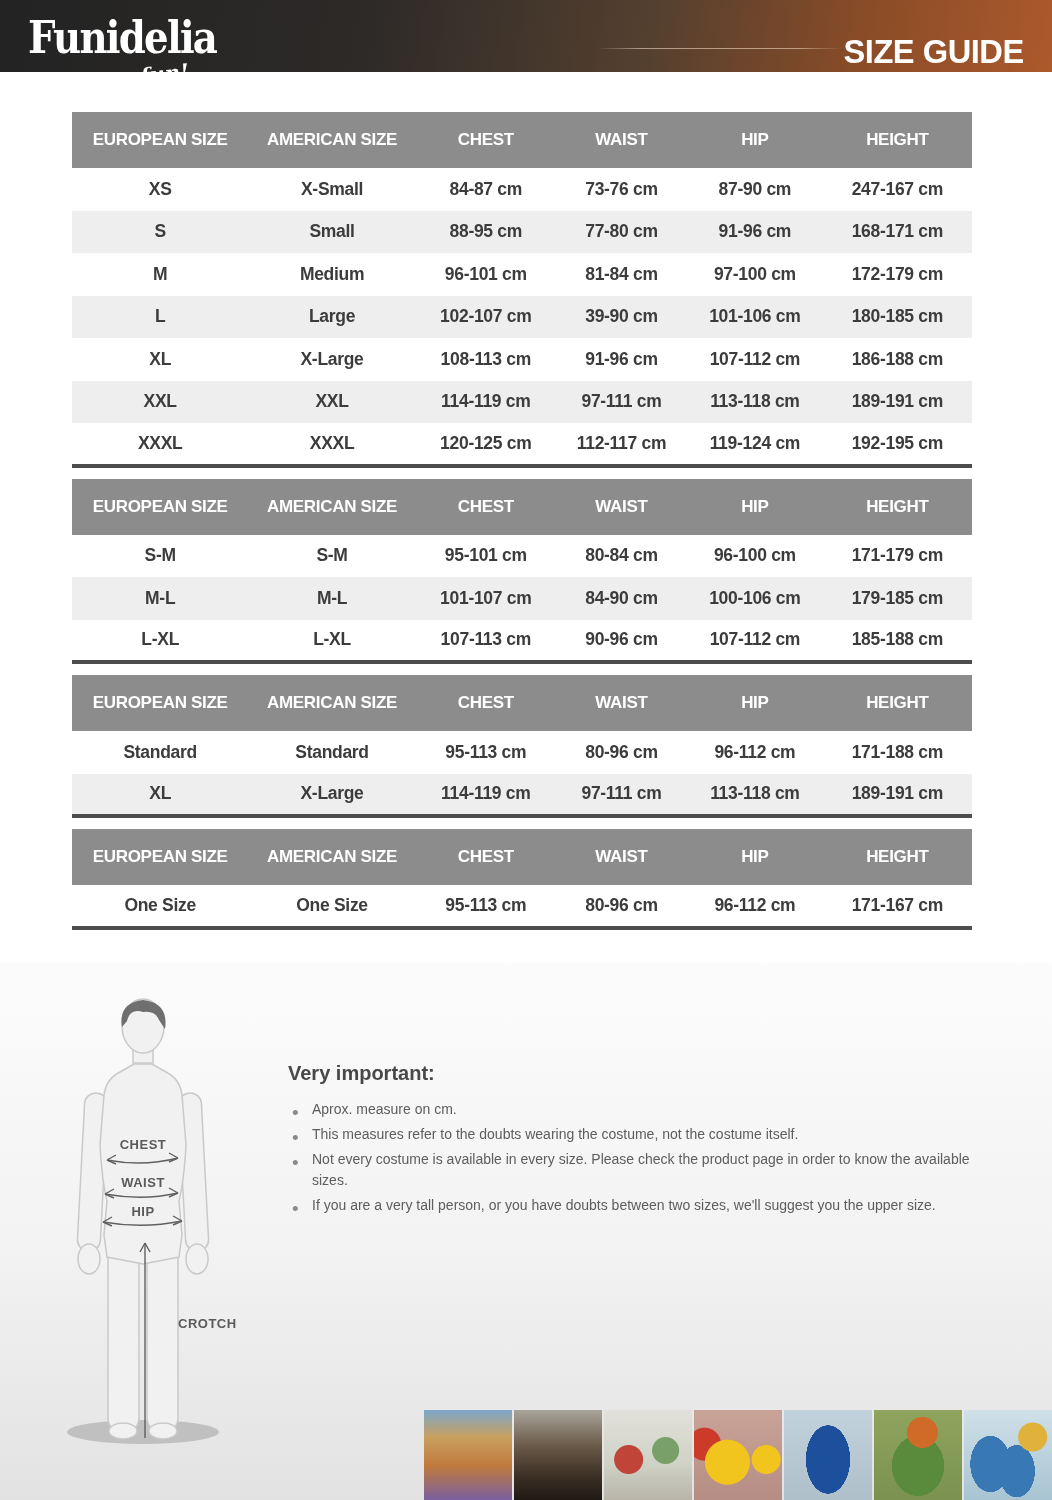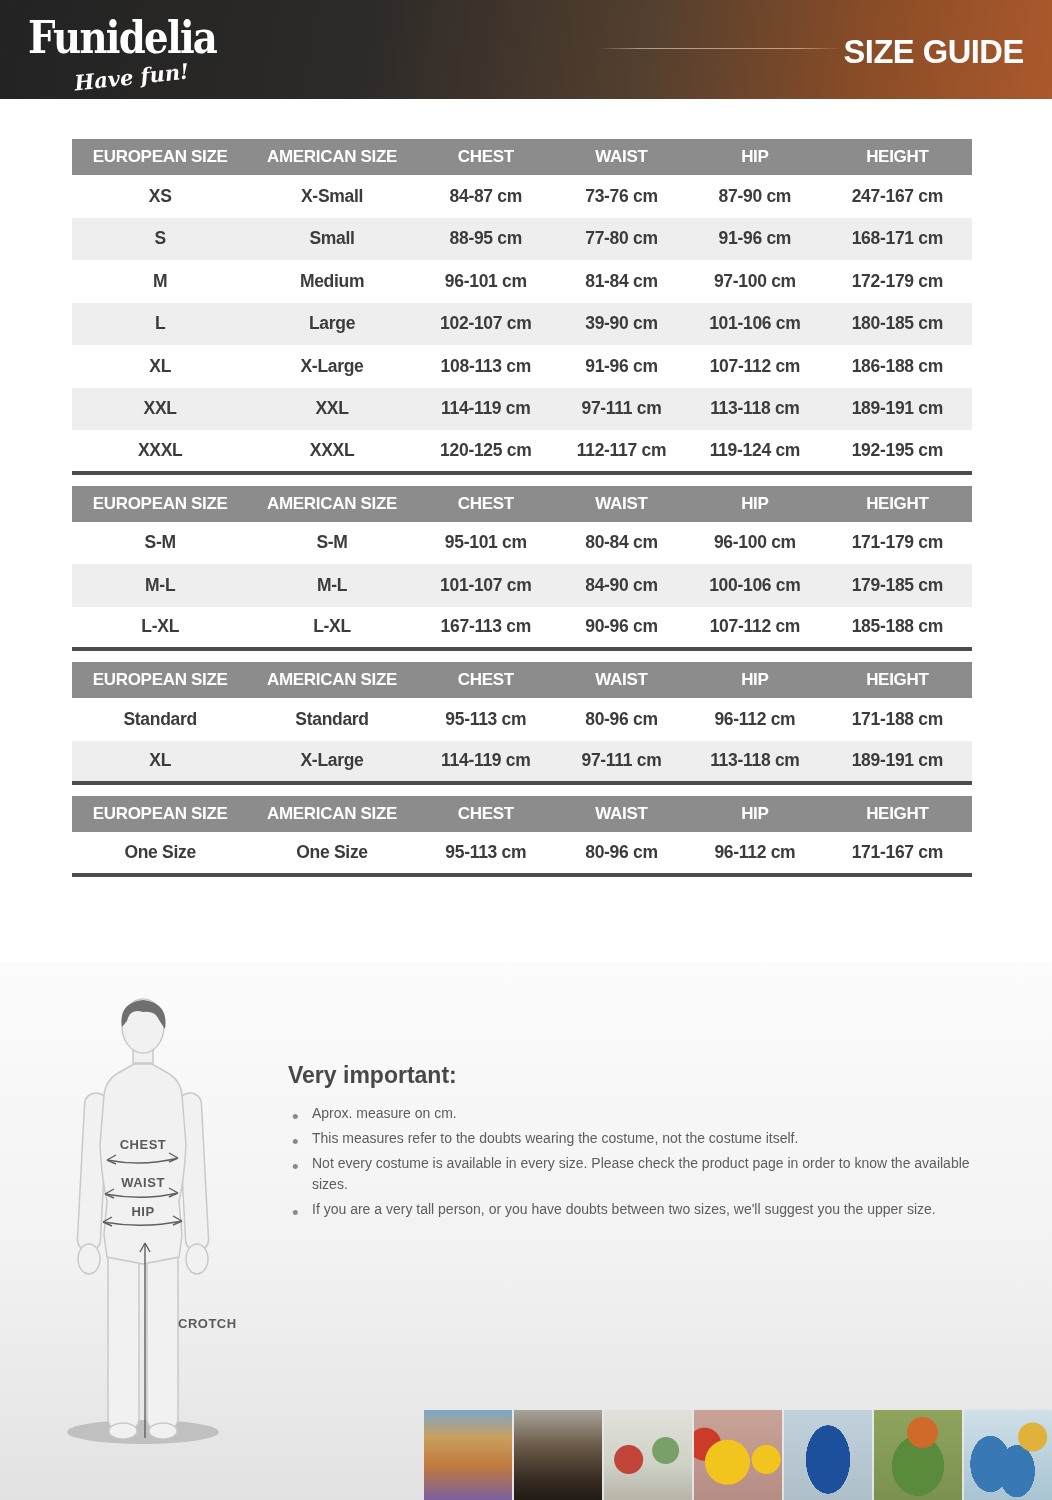--- a/index.html
+++ b/index.html
@@ -7,21 +7,21 @@
   body {
     font-family:"Liberation Sans", sans-serif;
     background:#ffffff;
     position:relative;
     width:1052px; height:1500px;
     overflow:hidden;
   }
   
   .header {
     position:relative;
-    height:99px;
+    height:72px;
     background:linear-gradient(100deg,#232323 0%,#2d2a28 35%,#55402f 62%,#8a4c27 82%,#ac592c 100%);
   }
   .brand-block { position:absolute; left:28px; top:16px; }
   .brand {
     font-family:"DejaVu Serif", serif;
     font-weight:bold; font-size:44px; color:#ffffff;
     letter-spacing:-2px;
     transform:scaleX(.88); transform-origin:left top;
     line-height:1;
   }
@@ -46,36 +46,36 @@
   
   .tables-wrap { margin:40px 80px 0 72px; width:900px; }
   table.size-table {
     width:900px; border-collapse:collapse; table-layout:fixed;
     margin-bottom:11px;
     border-bottom:4px solid #4d4d4d;
   }
   table.size-table th {
     background:#8c8c8c; color:#ffffff;
     font-weight:bold; font-size:17px; letter-spacing:-0.3px;
-    height:36px; text-align:center;
+    height:56px; text-align:center;
   }
   table.size-table td {
     color:#3c3c3c; font-weight:bold; font-size:17.5px; letter-spacing:-0.3px;
     height:42.5px; text-align:center;
   }
   table.size-table tbody tr:nth-child(even) { background:#eeeeee; }
   table.size-table tbody tr:nth-child(odd)  { background:#ffffff; }
   
   .bottom-section {
     position:absolute; left:0; top:962px; width:1052px; height:538px;
     background:linear-gradient(180deg,#fcfcfc 0%,#f2f2f2 55%,#e2e2e2 100%);
   }
   .figure-wrap { position:absolute; left:48px; top:33px; width:200px; height:460px; }
   .notes { position:absolute; left:288px; top:100px; width:690px; }
-  .notes-title { font-size:23px; font-weight:bold; color:#484848; margin-bottom:14px; }
+  .notes-title { font-size:20px; font-weight:bold; color:#484848; margin-bottom:14px; }
   .notes-list { list-style:none; }
   .notes-list li {
     position:relative; padding-left:24px; margin-bottom:4px;
     font-size:14px; color:#5d5d5d; line-height:1.5;
   }
   .notes-list li::before {
     content:"•"; position:absolute; left:4px; top:0;
     color:#8a8a8a; font-size:19px;
   }
   
@@ -233,21 +233,21 @@
           <td>M-L</td>
           <td>M-L</td>
           <td>101-107 cm</td>
           <td>84-90 cm</td>
           <td>100-106 cm</td>
           <td>179-185 cm</td>
         </tr>
         <tr>
           <td>L-XL</td>
           <td>L-XL</td>
-          <td>167-113 cm</td>
+          <td>107-113 cm</td>
           <td>90-96 cm</td>
           <td>107-112 cm</td>
           <td>185-188 cm</td>
         </tr>
       </tbody>
     </table>
   <table class="size-table">
       <colgroup>
         <col style="width: 19.5%;">
         <col style="width: 18.5%;">

